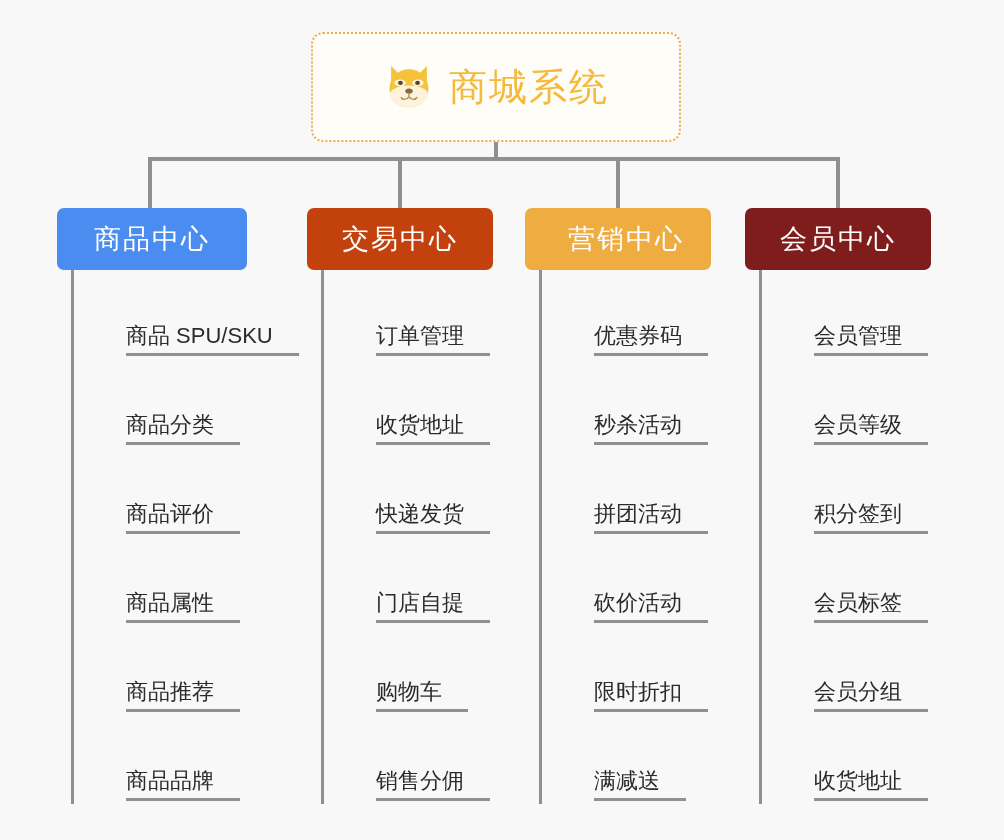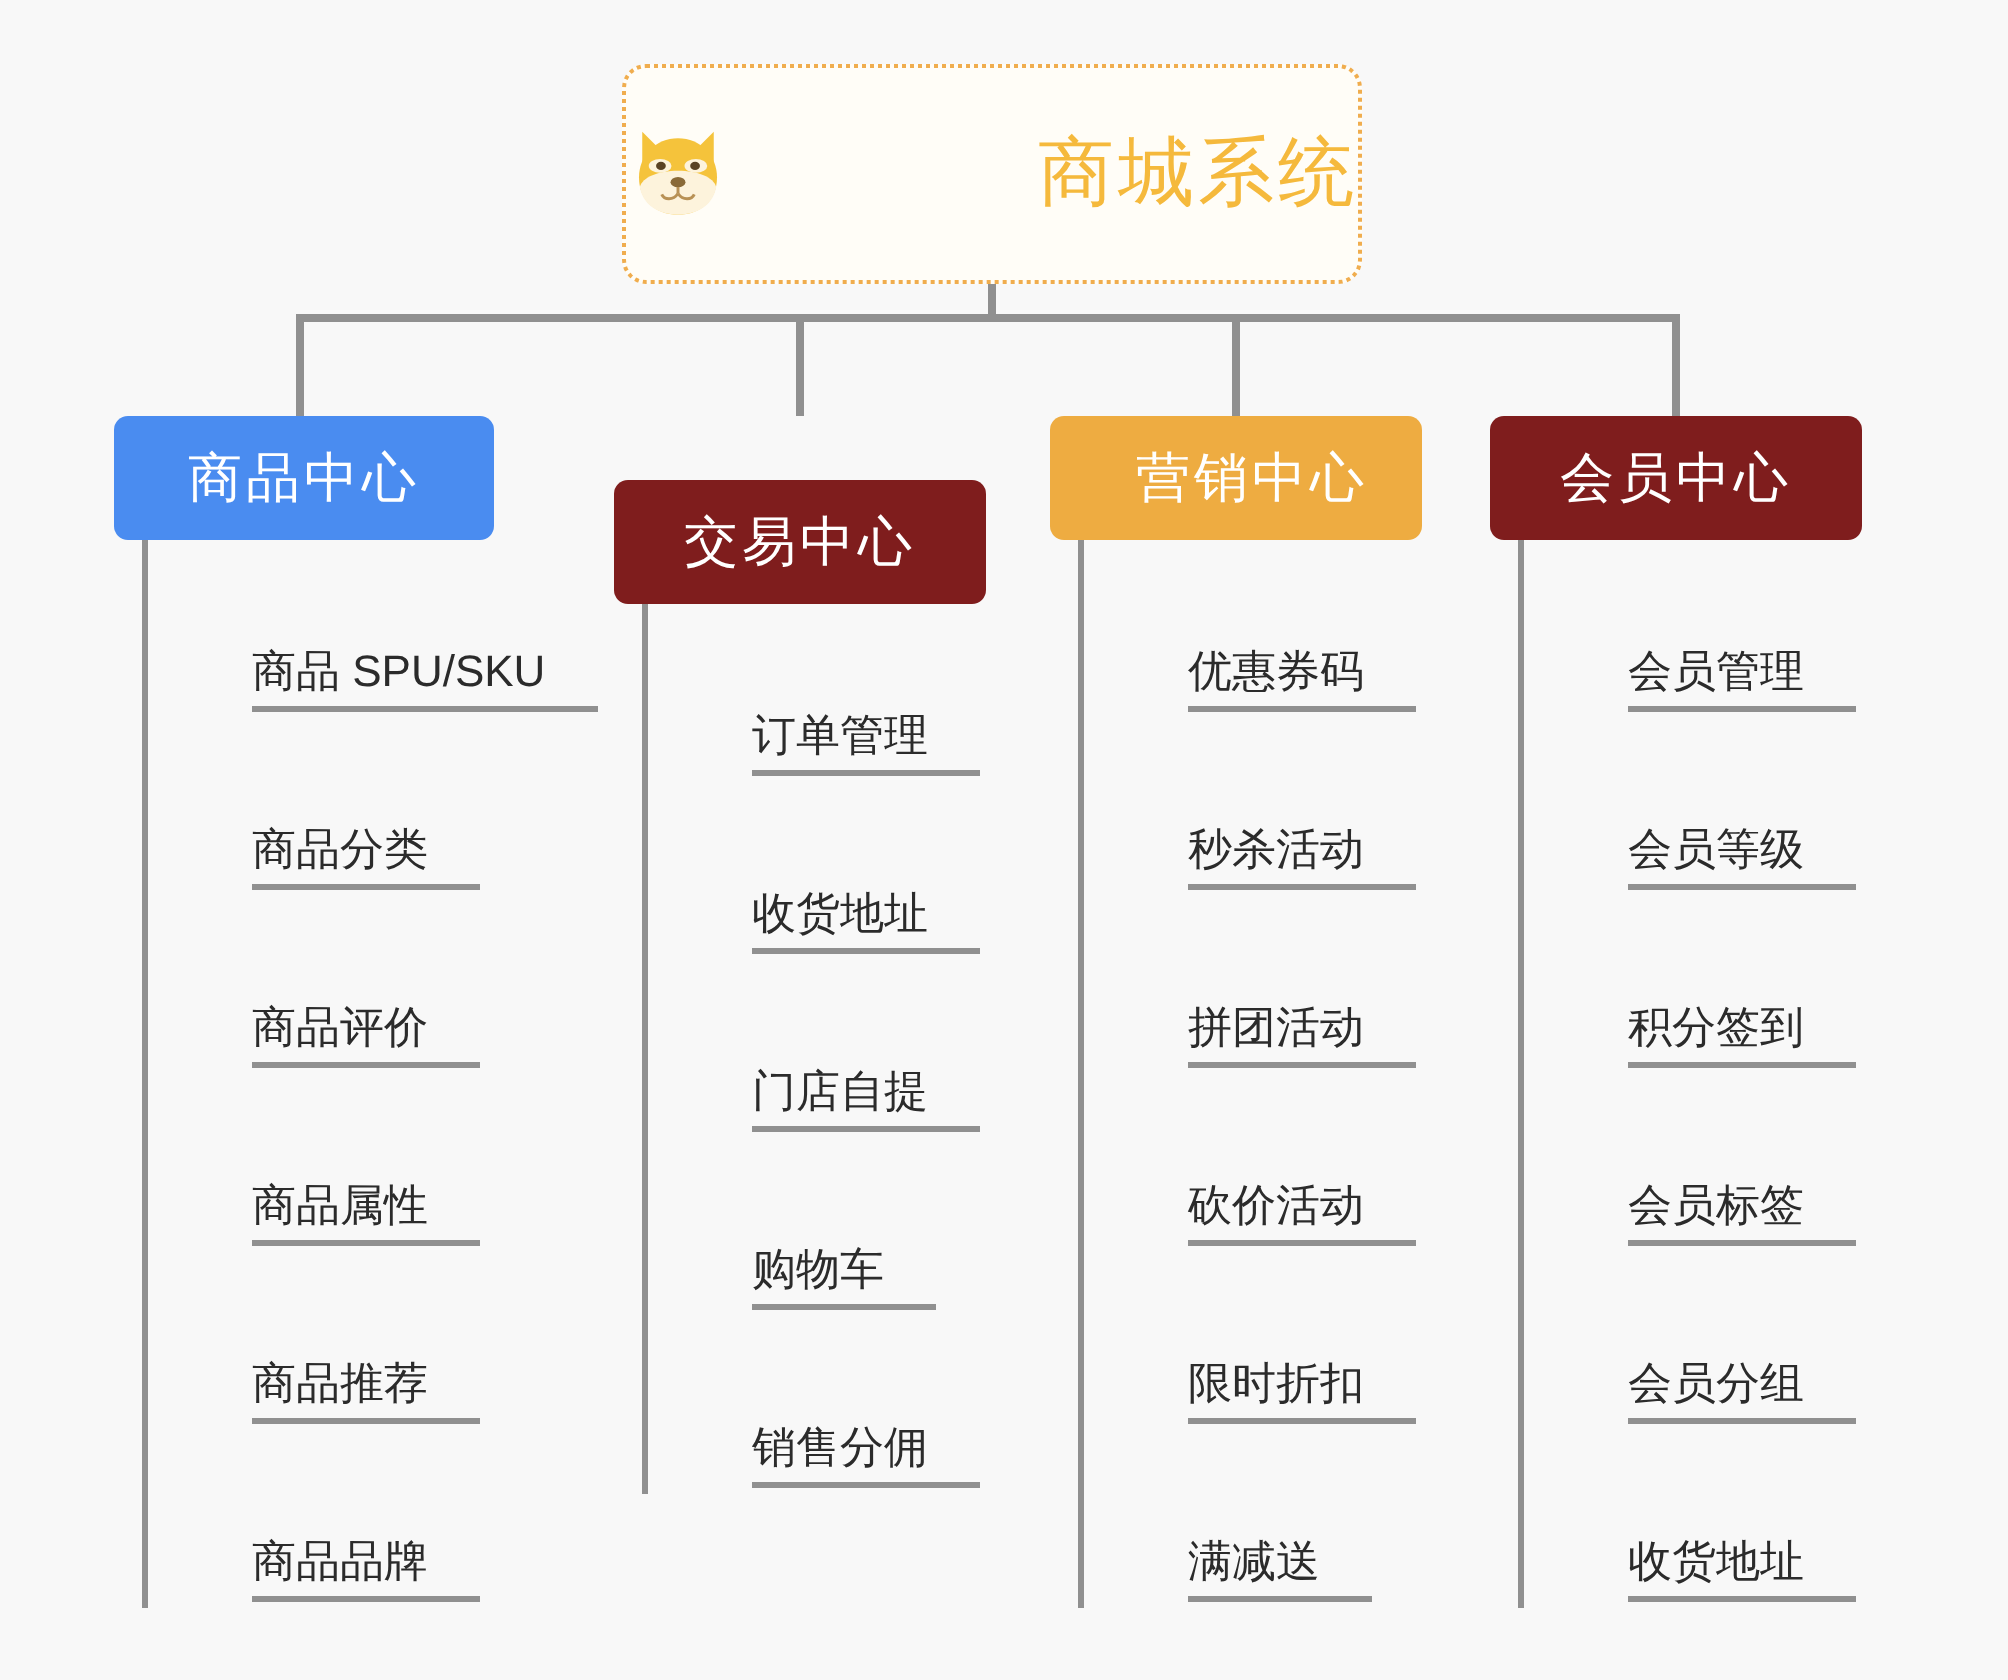--- a/index.html
+++ b/index.html
@@ -25,21 +25,21 @@
     position: absolute;
     left: 311px;
     top: 32px;
     width: 370px;
     height: 110px;
     background: #fffdf7;
     border: 2px dotted #f0ad4e;
     border-radius: 12px;
     display: flex;
     align-items: center;
-    justify-content: space-between;
+    justify-content: center;
     gap: 14px;
   }
   .root-icon {
     width: 52px;
     height: 52px;
     flex: 0 0 52px;
     display: block;
   }
   .root-title {
     font-size: 38px;
@@ -161,27 +161,30 @@
       <div class="leaf">
           <span class="leaf-label">商品推荐</span>
         </div>
       <div class="leaf">
           <span class="leaf-label">商品品牌</span>
         </div>
     </div>
   </div>
 
   <div class="column" style="left:307px; width:186px;">
-    <div class="col-header" style="background:#7f1d1d;margin-top:32px;">交易中心</div>
+    <div class="col-header" style="background:#c2410c;">交易中心</div>
     <div class="col-body">
       <div class="leaf">
           <span class="leaf-label">订单管理</span>
         </div>
       <div class="leaf">
           <span class="leaf-label">收货地址</span>
+        </div>
+      <div class="leaf">
+          <span class="leaf-label">快递发货</span>
         </div>
       <div class="leaf">
           <span class="leaf-label">门店自提</span>
         </div>
       <div class="leaf">
           <span class="leaf-label">购物车</span>
         </div>
       <div class="leaf">
           <span class="leaf-label">销售分佣</span>
         </div>

